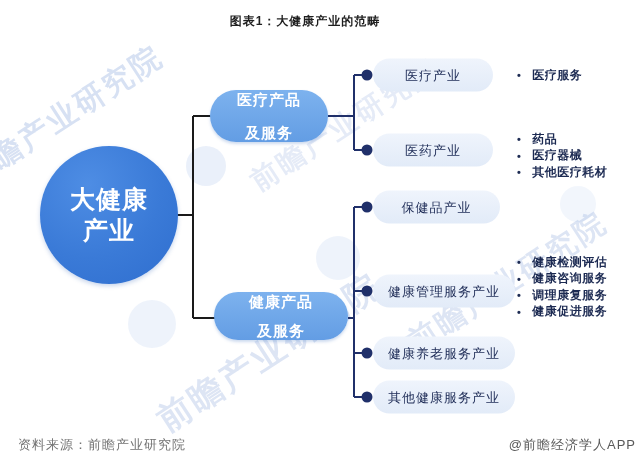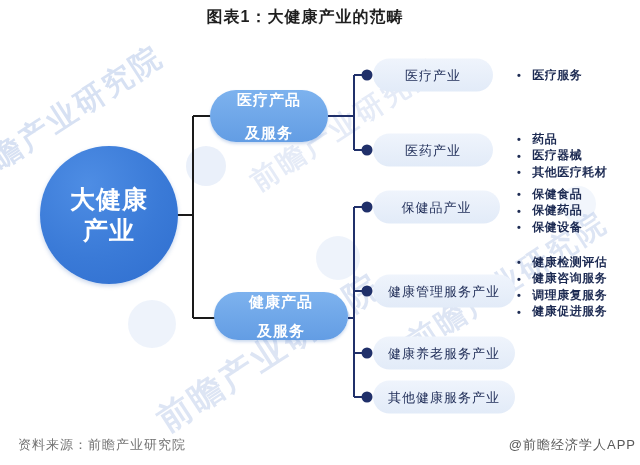--- a/index.html
+++ b/index.html
@@ -1,22 +1,22 @@
 <!DOCTYPE html>
 <html><head>
 <meta charset="utf-8">
 <style>
   html,body{margin:0;padding:0;background:#ffffff;}
   .canvas{
     position:relative;width:640px;height:465px;overflow:hidden;background:#ffffff;
     font-family:"Liberation Sans","DejaVu Sans",sans-serif;
   }
   .title{
-    position:absolute;top:7px;left:0;width:610px;text-align:center;
-    font-size:16px;font-weight:bold;color:#1f1f1f;letter-spacing:1px;
+    position:absolute;top:13px;left:0;width:610px;text-align:center;
+    font-size:12px;font-weight:bold;color:#1f1f1f;letter-spacing:1px;
   }
   
   .wm{
     position:absolute;white-space:nowrap;font-weight:bold;
     color:rgba(124,156,214,0.30);transform:rotate(-33deg);letter-spacing:3px;
     pointer-events:none;user-select:none;
   }
   .wm1{left:-52px;top:96px;font-size:30px;}
   .wm2{left:140px;top:330px;font-size:34px;color:rgba(124,156,214,0.26);}
   .wm3{left:392px;top:262px;font-size:30px;color:rgba(124,156,214,0.26);}
@@ -140,25 +140,20 @@
   <div class="bullet-group" style="top:67px;">
     <div class="bullet-line">医疗服务</div>
   </div>
 
   <div class="bullet-group" style="top:131px;">
     <div class="bullet-line">药品</div>
     <div class="bullet-line">医疗器械</div>
     <div class="bullet-line">其他医疗耗材</div>
   </div>
 
-  <div class="bullet-group" style="top:186px;">
-    <div class="bullet-line">保健食品</div>
-    <div class="bullet-line">保健药品</div>
-    <div class="bullet-line">保健设备</div>
-  </div>
 
   <div class="bullet-group" style="top:254px;">
     <div class="bullet-line">健康检测评估</div>
     <div class="bullet-line">健康咨询服务</div>
     <div class="bullet-line">调理康复服务</div>
     <div class="bullet-line">健康促进服务</div>
   </div>
 
   <div class="footer-source">资料来源：前瞻产业研究院</div>
   <div class="footer-credit">@前瞻经济学人APP</div>

